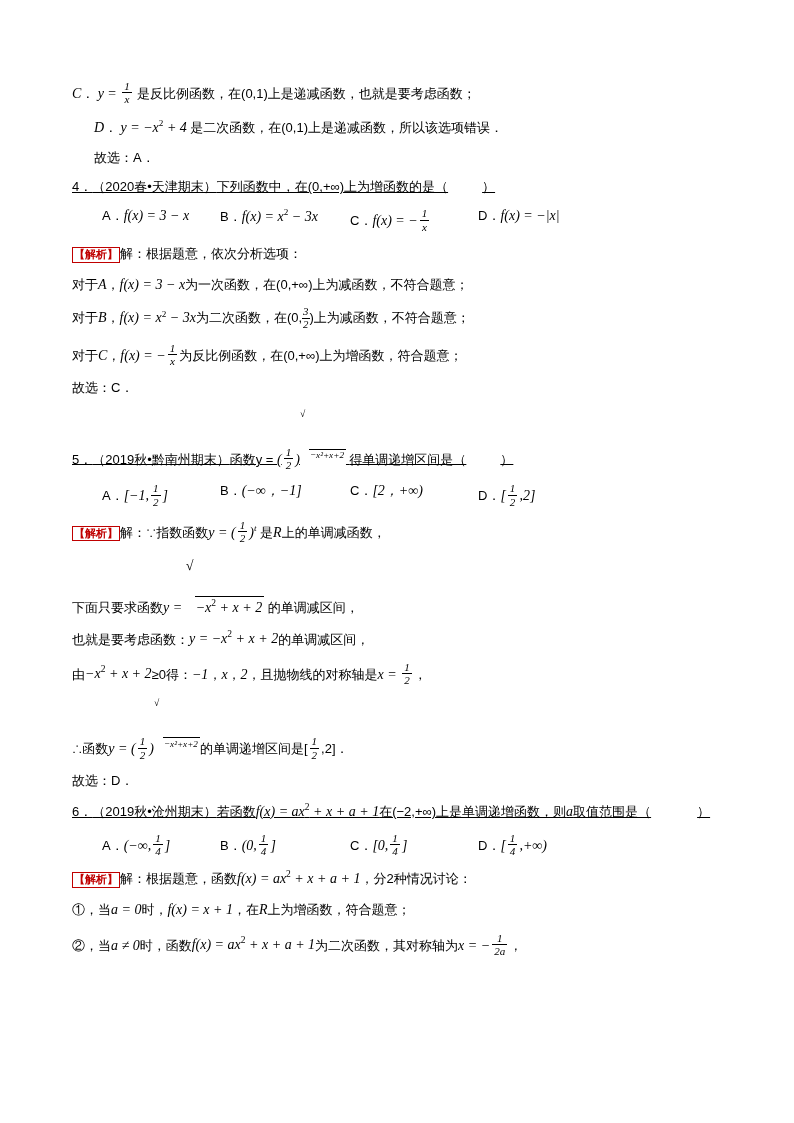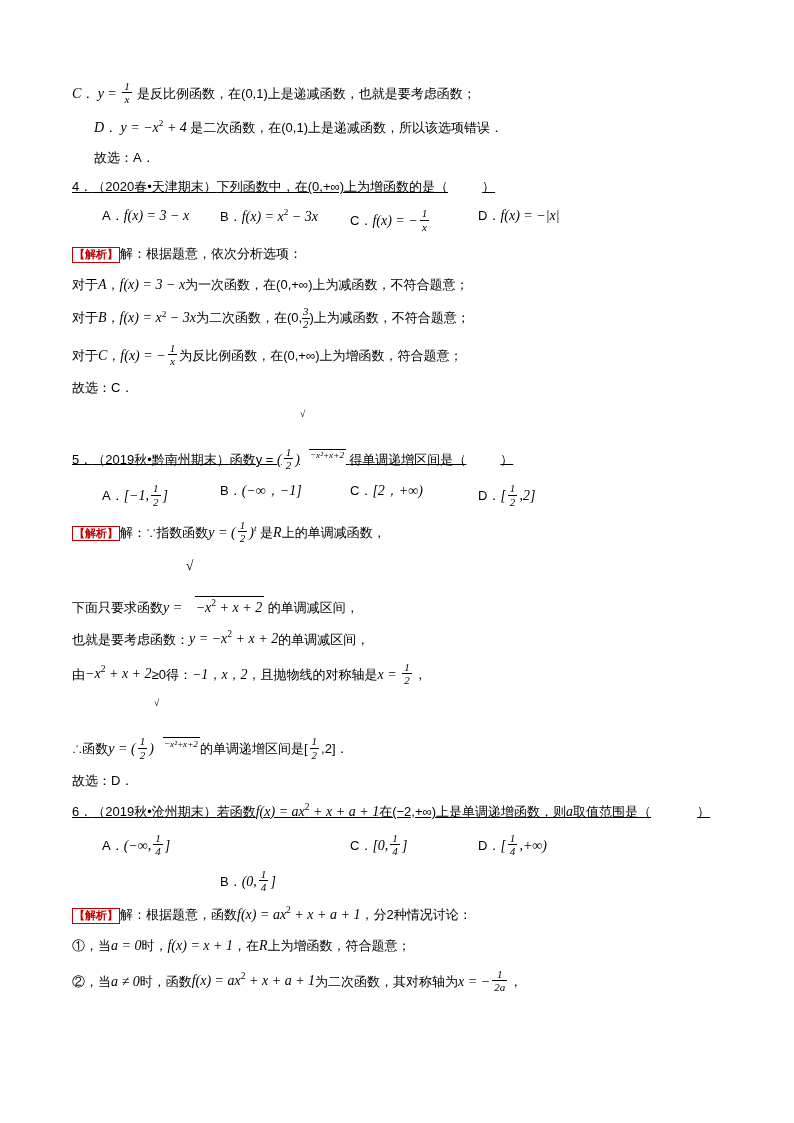--- a/index.html
+++ b/index.html
@@ -218,21 +218,21 @@
     <div class="line cn">故选：D．</div>
 
     <div class="q">
       <span class="cn">6．</span><span class="cn">（2019秋•沧州期末）</span><span class="cn">若函数</span><span class="math">f(x) = ax<span class="sup">2</span> + x + a + 1</span><span class="cn">在(−2,+∞)上是单调递增函数，则</span><span class="math">a</span><span class="cn">取值范围是（</span><span class="paren-blank-wide"></span><span class="cn">）</span>
     </div>
 
     <div class="opts">
       <div class="opt" style="width:118px;">
         <span class="cn">A．</span><span class="math">(−∞,</span><span class="frac"><span class="num">1</span><span class="den">4</span></span><span class="math">]</span>
       </div>
-      <div class="opt" style="width:130px;margin-top:36px;">
+      <div class="opt" style="width:130px;">
         <span class="cn">B．</span><span class="math">(0,</span><span class="frac"><span class="num">1</span><span class="den">4</span></span><span class="math">]</span>
       </div>
       <div class="opt" style="width:128px;">
         <span class="cn">C．</span><span class="math">[0,</span><span class="frac"><span class="num">1</span><span class="den">4</span></span><span class="math">]</span>
       </div>
       <div class="opt">
         <span class="cn">D．</span><span class="math">[</span><span class="frac"><span class="num">1</span><span class="den">4</span></span><span class="math">,+∞)</span>
       </div>
     </div>
 

